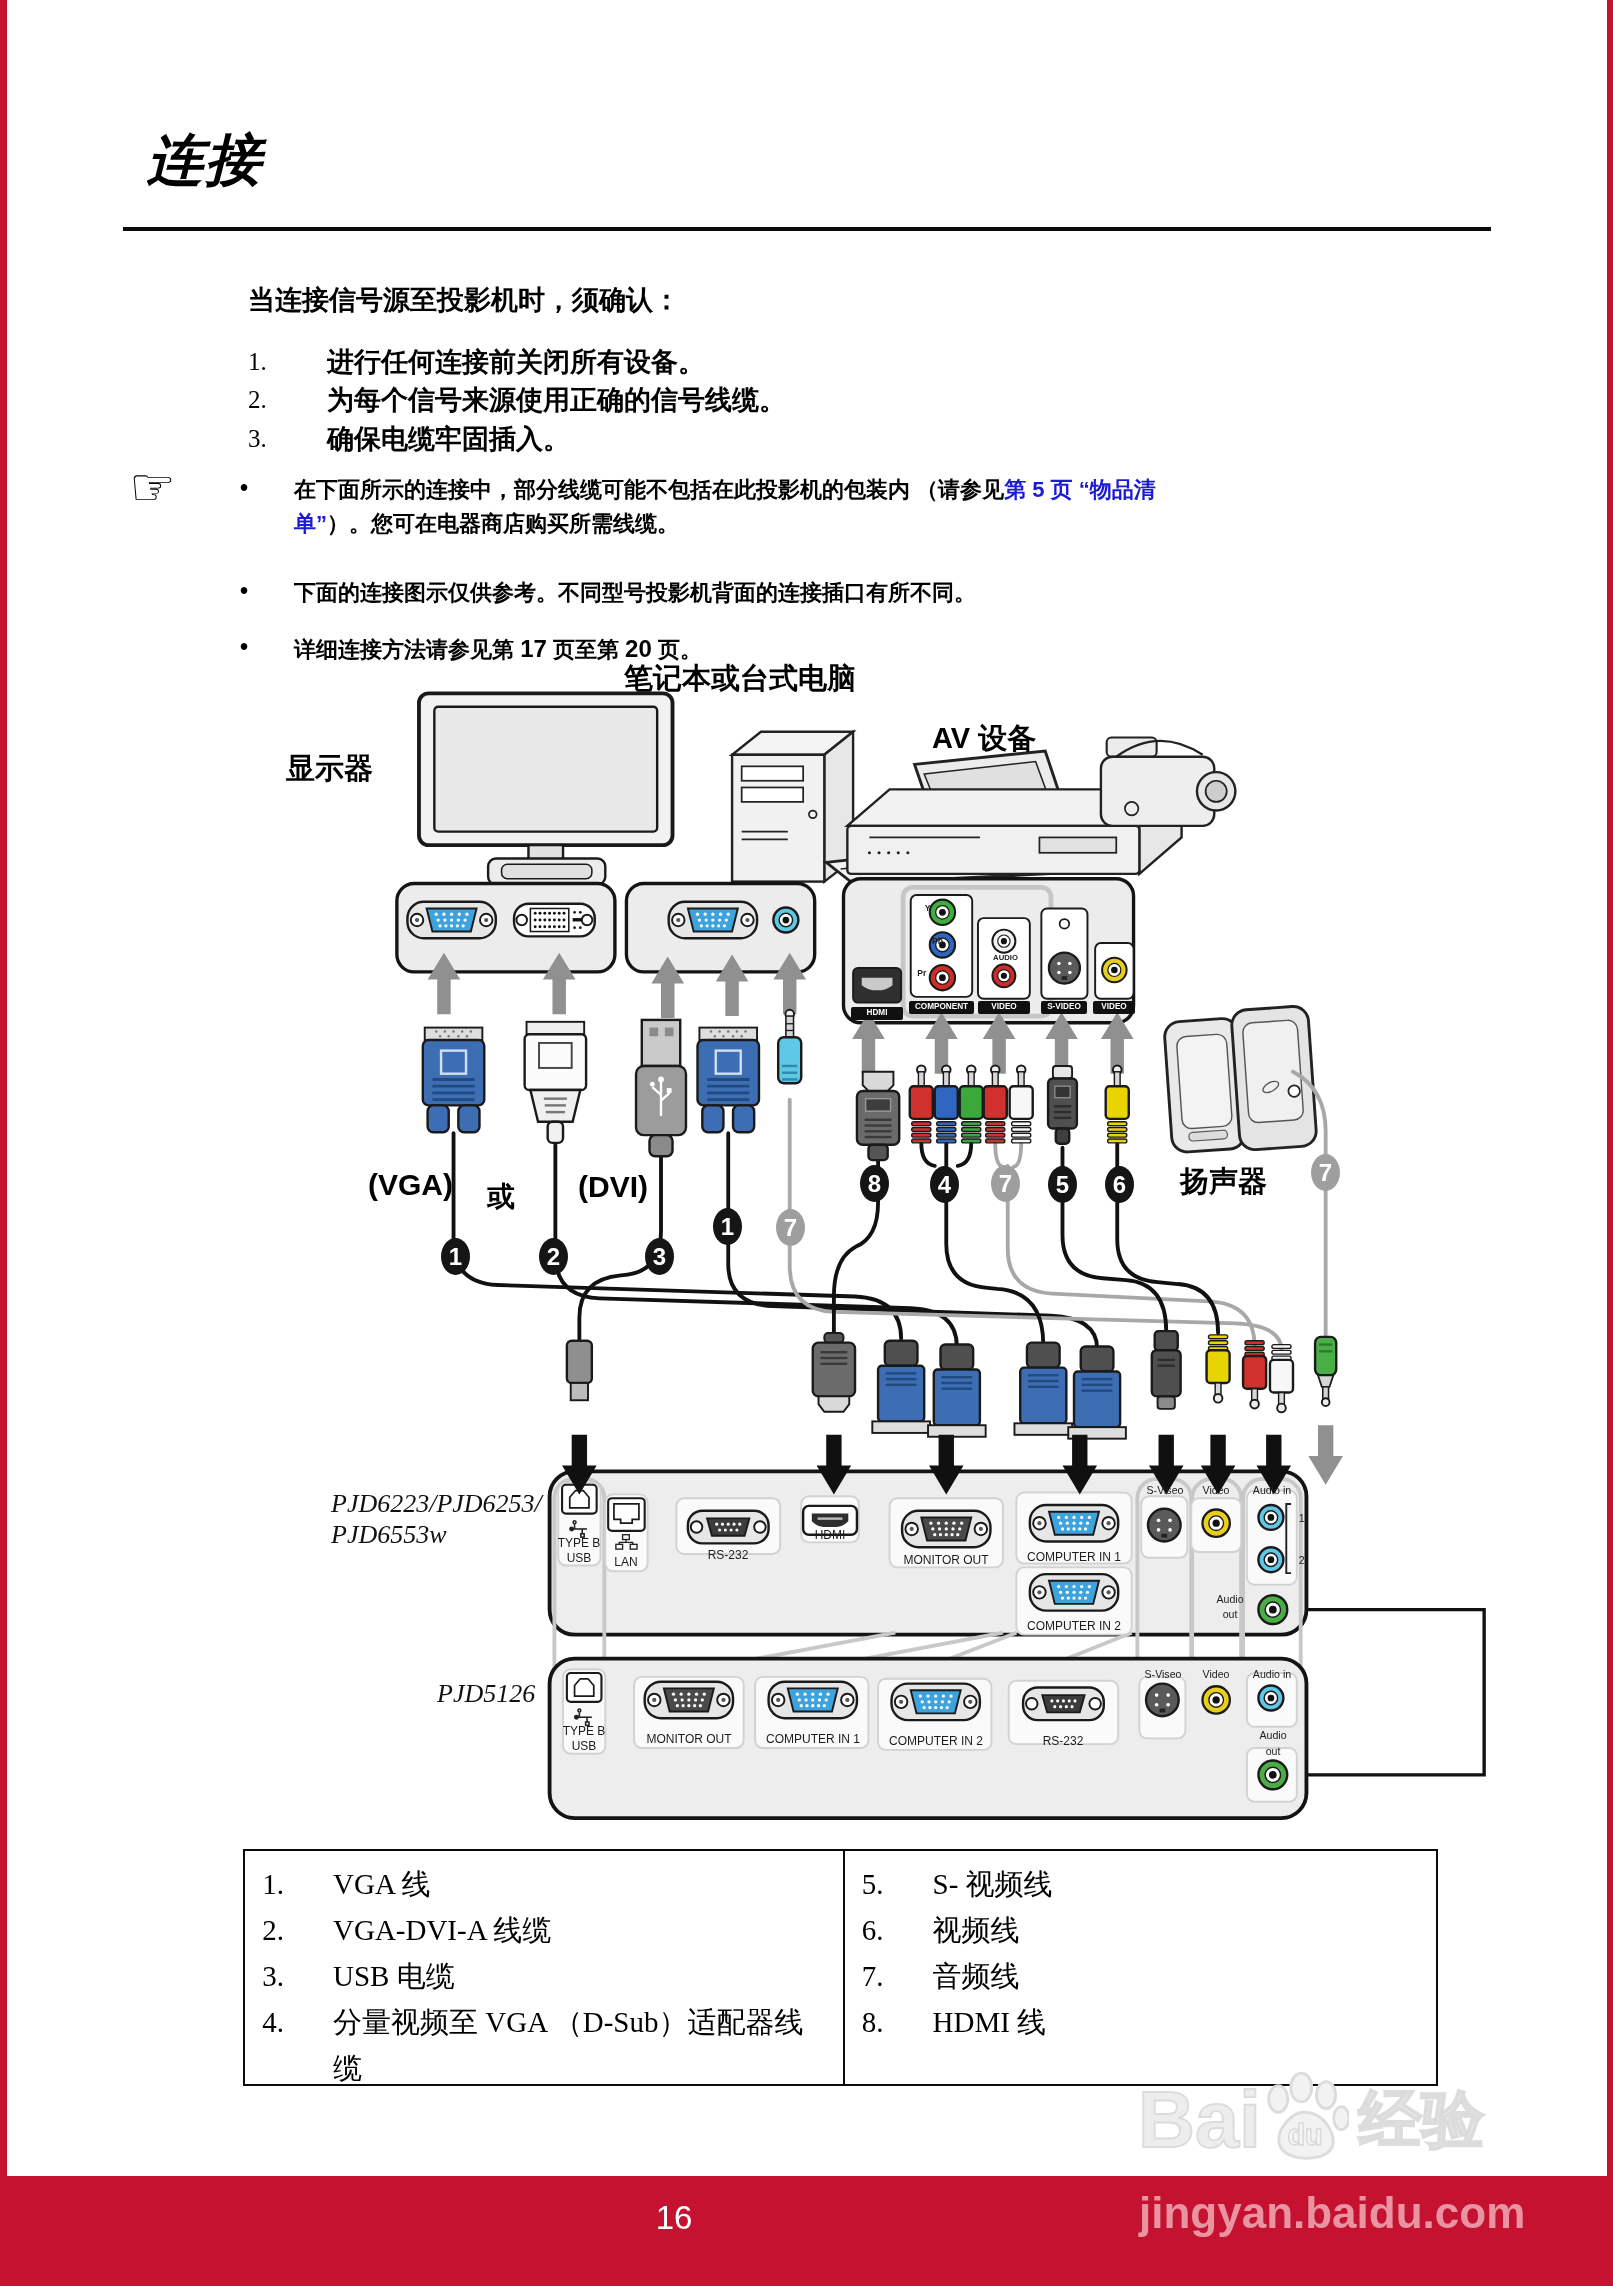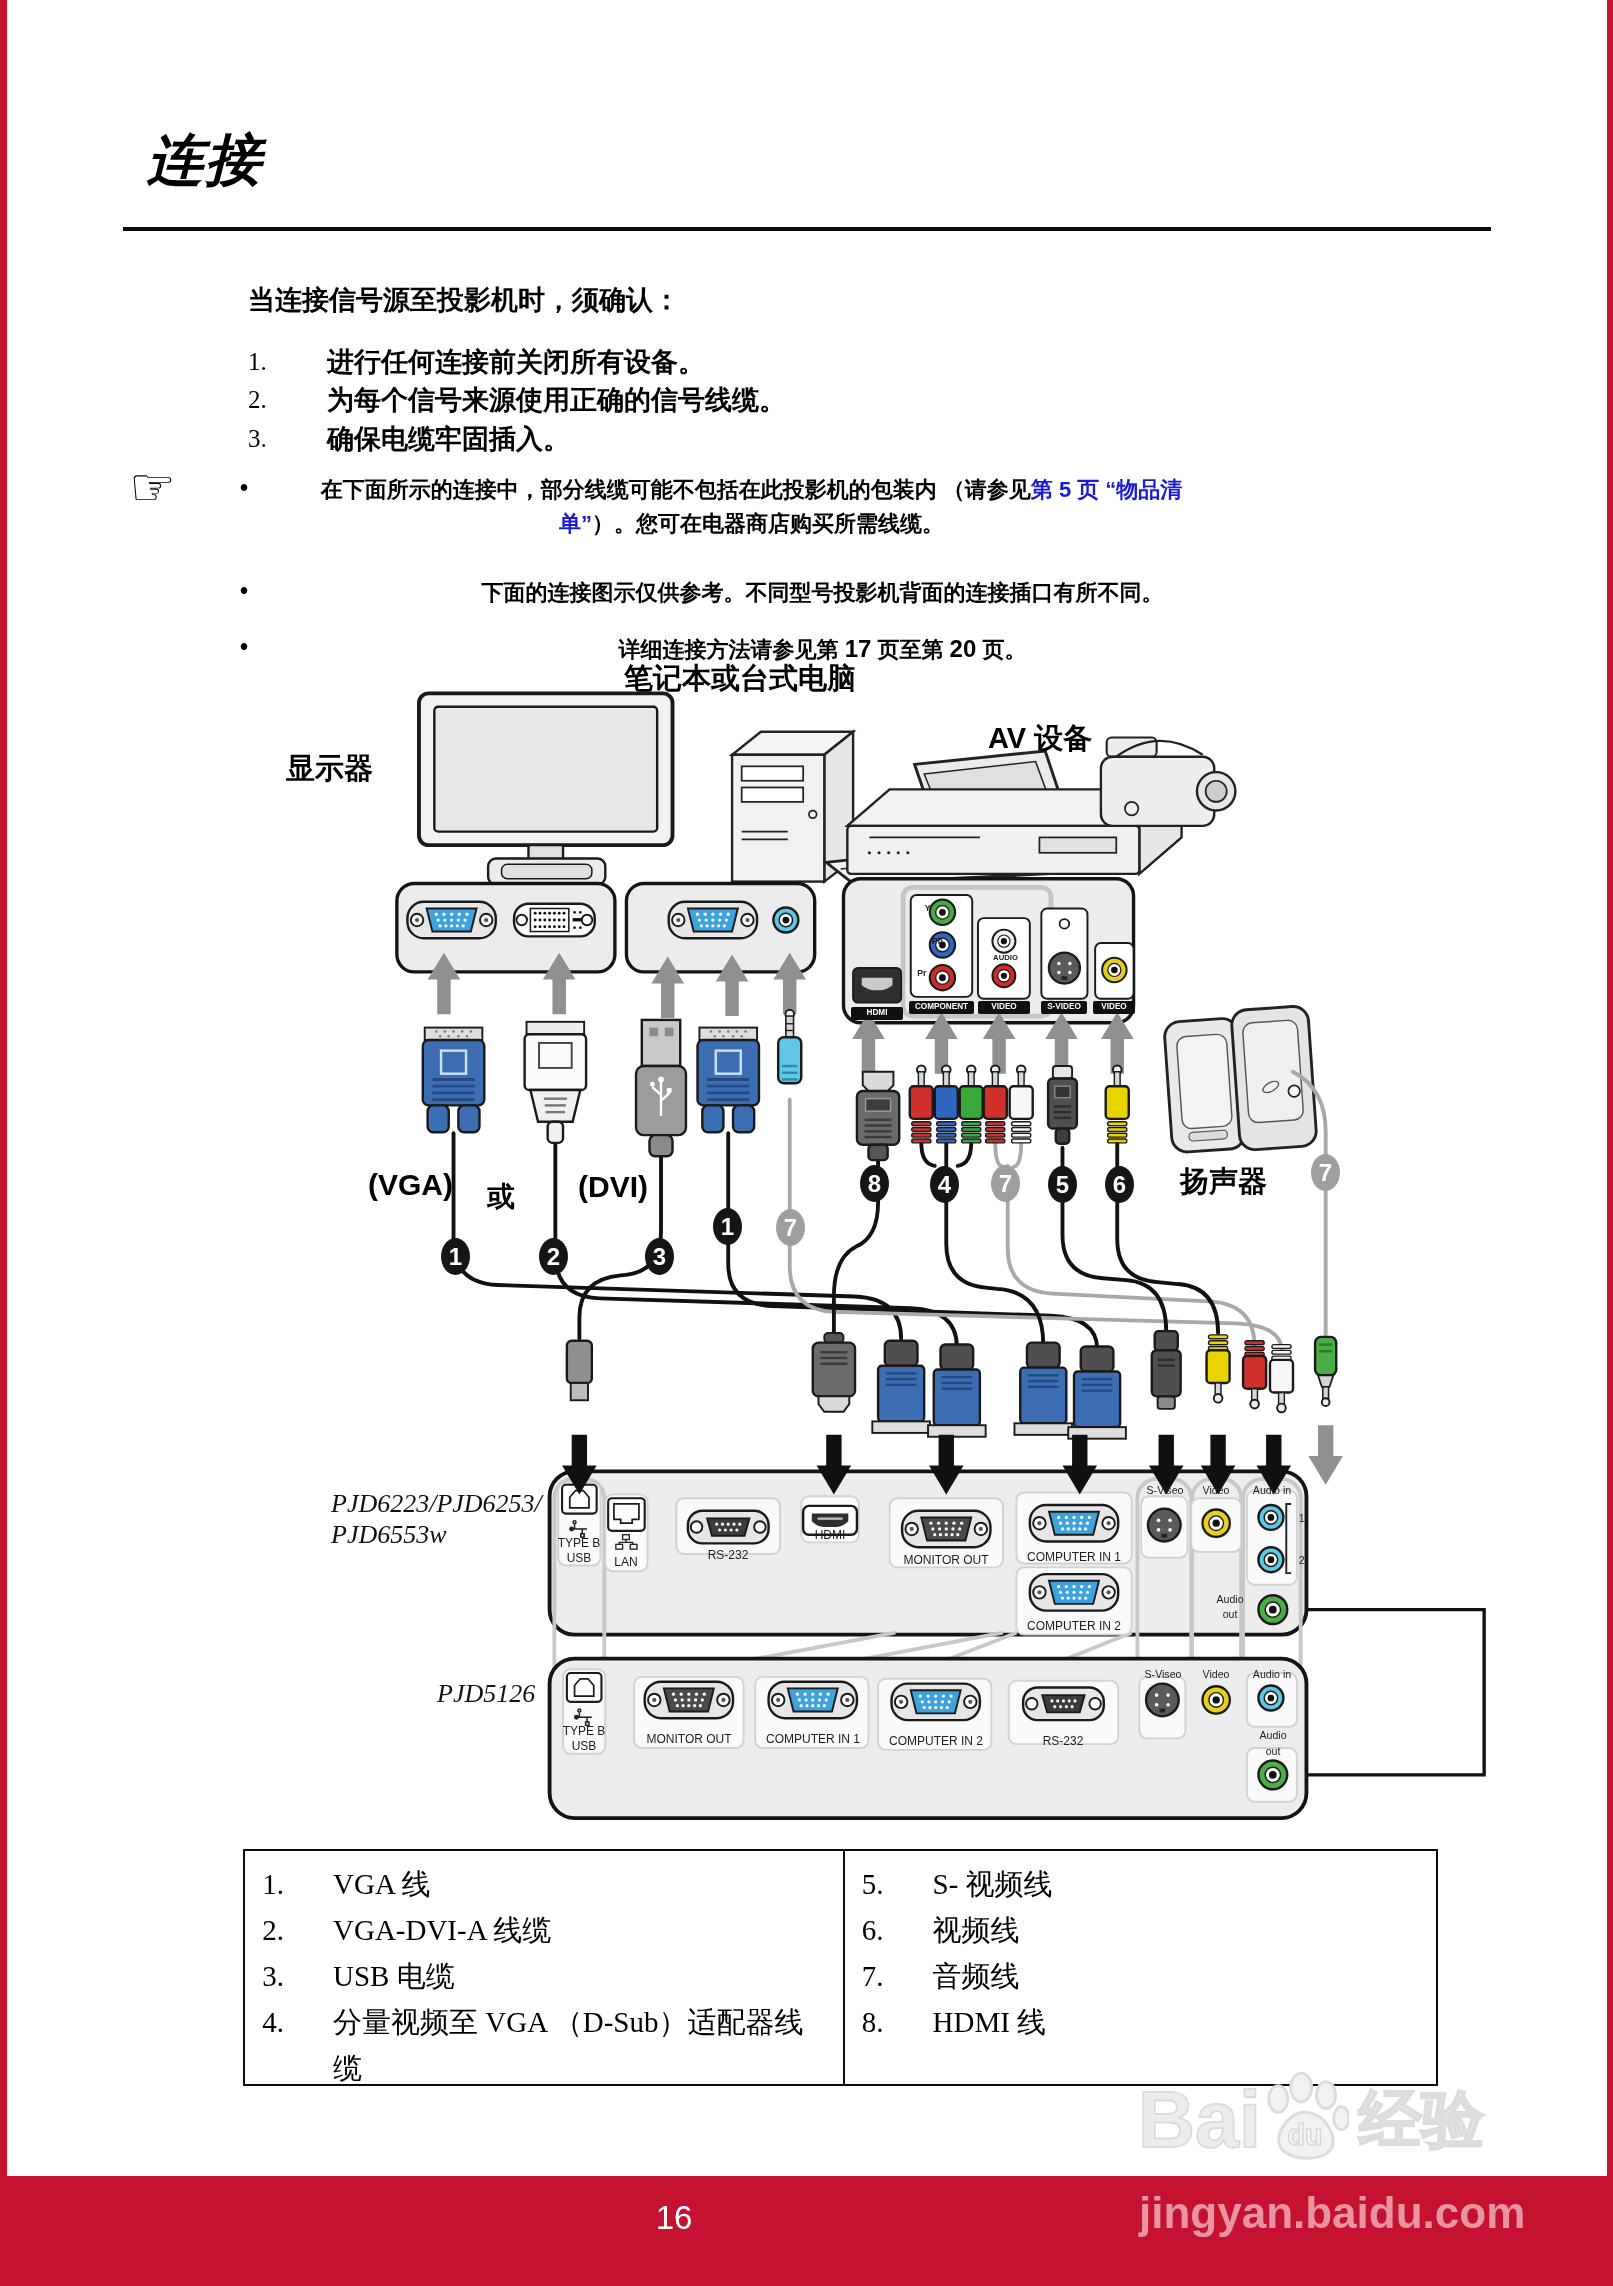--- a/index.html
+++ b/index.html
@@ -4,21 +4,21 @@
 <style>
   html,body{margin:0;padding:0;background:#fff;}
   #page{position:relative;width:1614px;height:2286px;background:#fff;overflow:hidden;
         font-family:"Liberation Sans","DejaVu Sans",sans-serif;color:#000;}
   .abs{position:absolute;}
   .sidebar-red{position:absolute;top:0;width:6.7px;height:2286px;background:#c41230;}
   .title{font-size:56px;font-weight:bold;font-style:italic;letter-spacing:1.9px;}
   .rule{background:#0a0a0a;}
   .body-txt{font-size:27px;font-weight:600;}
   .step-num{font-family:"Liberation Serif","DejaVu Serif",serif;font-size:25px;}
-  .note-txt{font-size:22px;font-weight:bold;line-height:34px;text-align:center;}
+  .note-txt{font-size:22px;font-weight:bold;line-height:34px;}
   .note-link{color:#1b1bd4;}
   .bullet{font-size:23px;font-weight:bold;}
   .hand{font-size:52px;line-height:52px;}
   .dlabel{font-size:29px;font-weight:bold;}
   .badge{position:absolute;width:29px;height:37px;border-radius:50%;background:#151515;color:#fff;
          font-size:24px;font-weight:bold;text-align:center;line-height:37px;}
   .badge.gray{background:#9e9e9e;}
   .plabel{position:absolute;font-size:12px;color:#1c1c1c;text-align:center;letter-spacing:0px;line-height:13.4px;}
   .plabel.sm{font-size:10.6px;}
   .chip{position:absolute;background:#101010;color:#fff;font-size:8.2px;font-weight:bold;
@@ -629,21 +629,21 @@
         <use href="#arrow-dn" x="1124" y="1522"></use>
       <use href="#arrow-dn" x="1214" y="1522"></use>
         <use href="#arrow-dn" x="1268" y="1522"></use>
       <use href="#arrow-dn" x="1326" y="1522"></use>
       <use href="#arrow-dn-gray" x="1380" y="1512"></use>
     </g>
   </svg>
 
   <div class="abs dlabel" style="left:596px;top:659px;width:288px;text-align:center;">笔记本或台式电脑</div>
   <div class="abs dlabel" style="left:286px;top:749px;">显示器</div>
-  <div class="abs dlabel" style="left:988px;top:719px;">AV 设备</div>
+  <div class="abs dlabel" style="left:932px;top:719px;">AV 设备</div>
   <div class="abs dlabel" style="left:1180px;top:1162px;">扬声器</div>
   <div class="abs dlabel" style="left:368px;top:1168px;font-size:30px;">(VGA)</div>
   <div class="abs dlabel" style="left:487px;top:1178px;font-size:28px;">或</div>
   <div class="abs dlabel" style="left:578px;top:1170px;font-size:30px;">(DVI)</div>
 
   <div class="badge" style="left:441px;top:1238px;">1</div>
   <div class="badge" style="left:539px;top:1238px;">2</div>
   <div class="badge" style="left:645px;top:1238px;">3</div>
   <div class="badge" style="left:713px;top:1208px;">1</div>
   <div class="badge gray" style="left:776px;top:1209px;">7</div>

